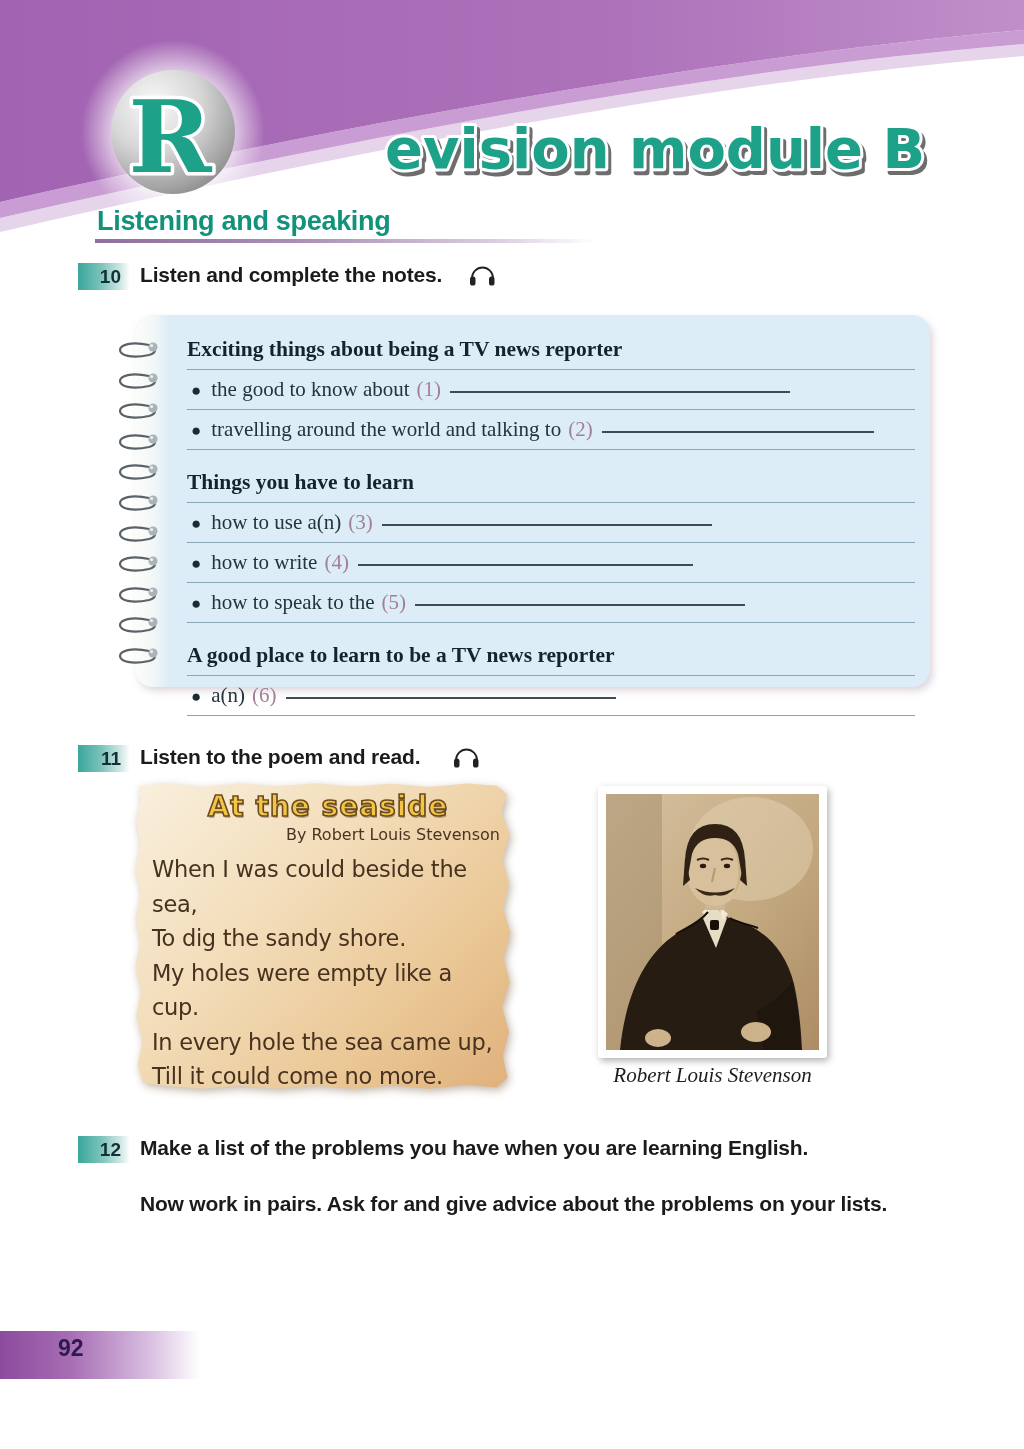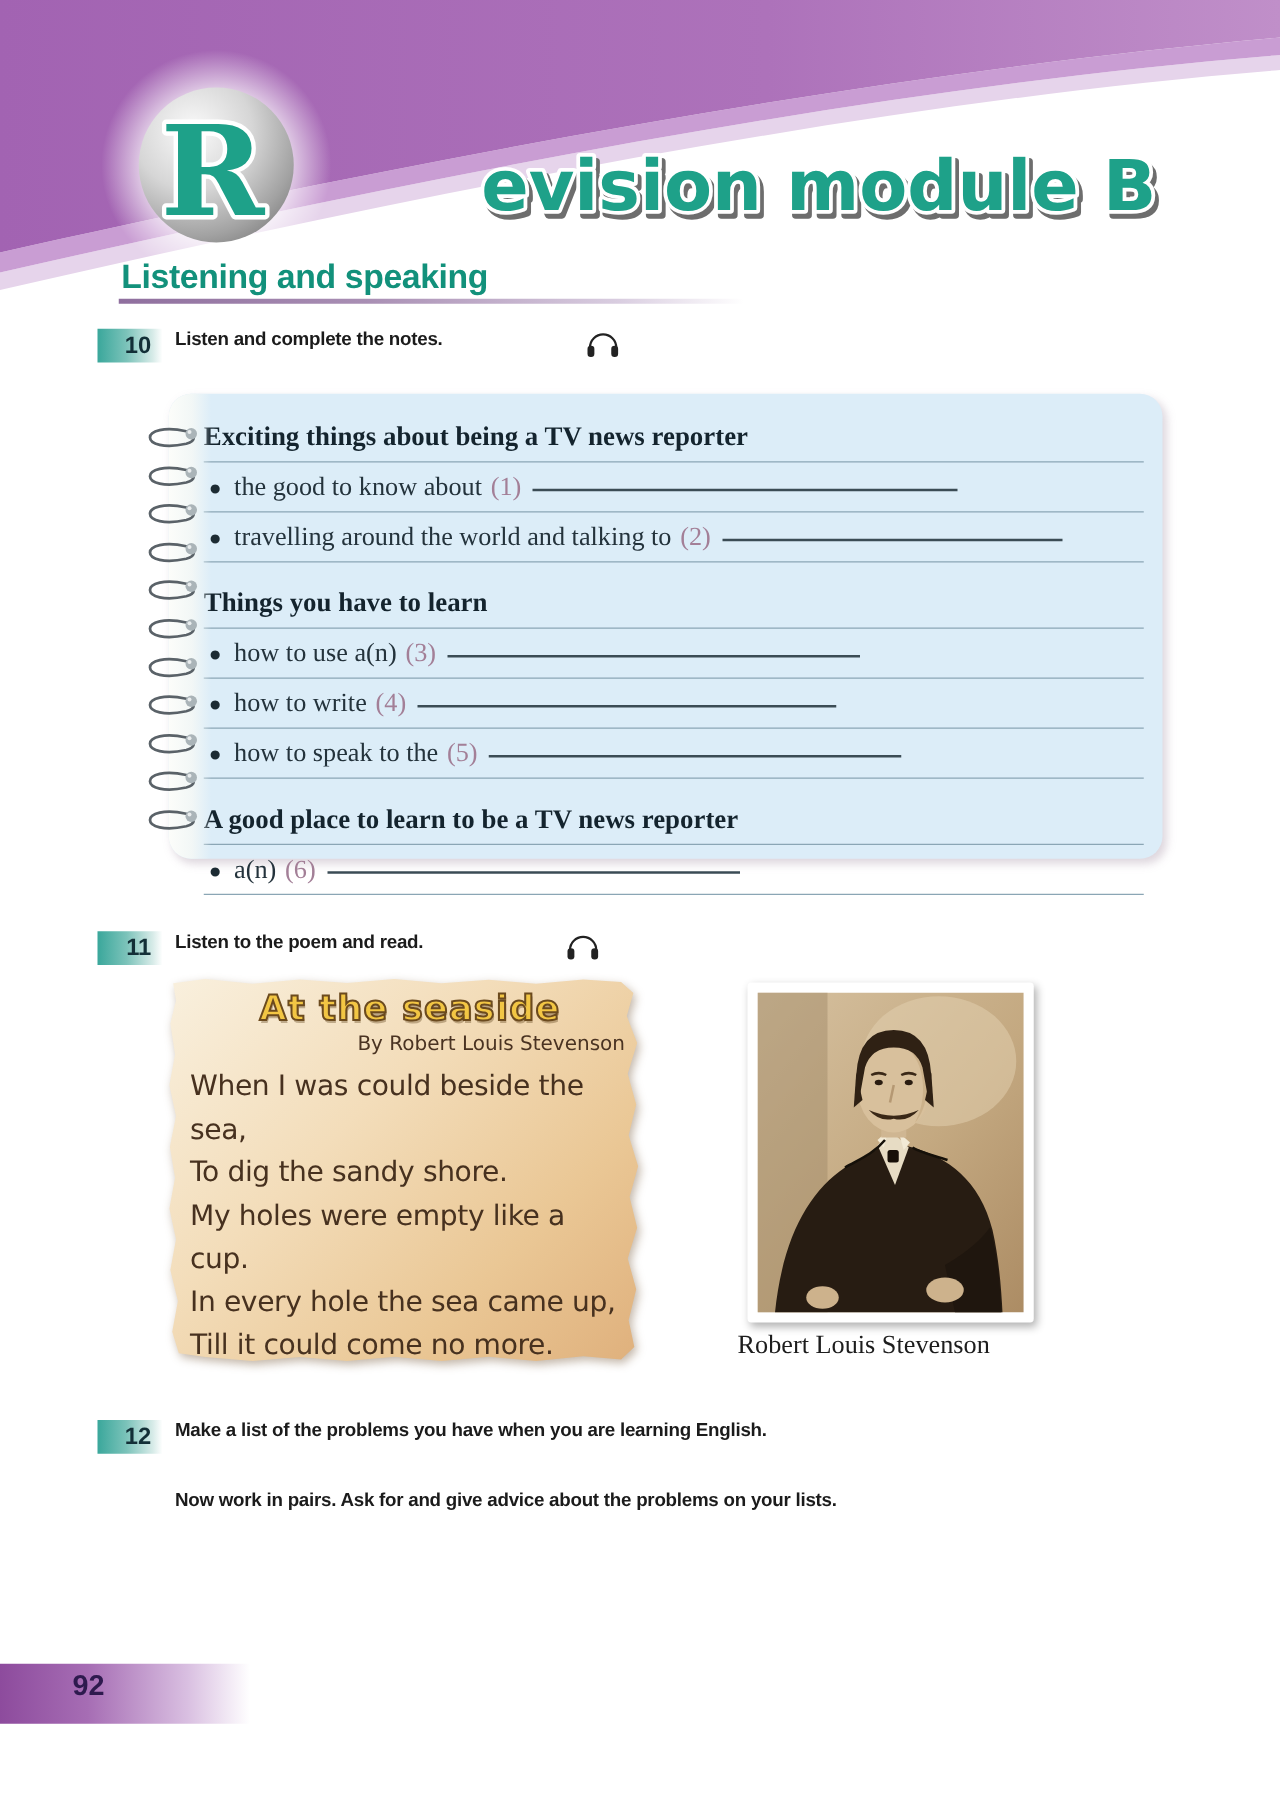--- a/index.html
+++ b/index.html
@@ -11,32 +11,32 @@
 
   .section-heading{position:absolute;left:97px;top:206px;font-size:27px;font-weight:bold;
     color:#12917b;letter-spacing:-0.3px;}
   .section-underline{position:absolute;left:95px;top:239px;width:500px;height:4px;
     background:linear-gradient(90deg,#8f6f9e 0%,#a98fb4 40%,#d9cde0 80%,rgba(255,255,255,0) 100%);}
 
   
   .ex-badge{position:absolute;width:52px;height:27px;line-height:27px;text-align:right;
     padding-right:9px;box-sizing:border-box;font-size:19px;font-weight:bold;color:#132f37;
     background:linear-gradient(90deg,#3aa79b 0%,#7cc3ba 45%,#d7ebe8 85%,rgba(231,243,241,0) 100%);}
-  .ex-text{position:absolute;font-size:15px;font-weight:bold;color:#1b1b1b;letter-spacing:-0.2px;}
+  .ex-text{position:absolute;font-size:21px;font-weight:bold;color:#1b1b1b;letter-spacing:-0.2px;}
   .audio-icon{position:absolute;}
 
   
   .notes-box{position:absolute;left:135px;top:315px;width:795px;height:372px;
     background:#dcedf8;border-radius:18px;box-shadow:3px 4px 7px rgba(160,140,160,.35);}
   .notes-strip{position:absolute;left:0;top:0;bottom:0;width:34px;border-radius:18px 0 0 18px;
     background:linear-gradient(90deg,#fcfdfa 0%,#f2f7f6 55%,rgba(240,247,248,0) 100%);}
   .rings{position:absolute;left:-17px;top:24px;bottom:20px;display:flex;
     flex-direction:column;justify-content:space-between;}
   .ring{width:44px;height:22px;}
-  .notes-content{margin-left:28px;margin-right:15px;padding-top:12px;
+  .notes-content{margin-left:52px;margin-right:15px;padding-top:12px;
     font-family:"Liberation Serif",serif;}
   .note-row{border-bottom:1.6px solid #8ba6b5;display:flex;align-items:baseline;
     padding:7px 0 7px 0;font-size:21px;color:#24333c;}
   .note-row.header-row{font-weight:bold;color:#14242e;font-size:21.5px;padding-top:10px;}
   .note-row.header-row.gap{margin-top:10px;}
   .dot{font-size:17px;margin:0 10px 0 4px;color:#1c2b33;}
   .bnum{color:#a37f97;margin-left:7px;}
   .blank{display:inline-block;height:4px;border-bottom:2px solid #3b4c55;margin-left:9px;
     transform:translateY(-3px);}
 
@@ -55,22 +55,22 @@
     font-size:28px;letter-spacing:1px;color:#f2c644;-webkit-text-stroke:1.6px #6b4a1e;
     text-shadow:1px 2px 0 rgba(90,60,20,.35);}
   .poem-byline{text-align:right;padding-right:4px;font-family:"DejaVu Sans",sans-serif;
     font-size:16px;color:#4a3322;margin-top:2px;}
   .poem-lines{margin-top:8px;font-family:"DejaVu Sans",sans-serif;font-size:22.5px;
     line-height:34.5px;color:#47311f;letter-spacing:-0.3px;}
 
   
   .photo-frame{position:absolute;left:598px;top:786px;width:229px;height:272px;background:#ffffff;
     box-sizing:border-box;padding:8px;box-shadow:2px 3px 7px rgba(0,0,0,.3);border-radius:3px;}
-  .photo-caption{position:absolute;left:590px;top:1063px;width:245px;
-    font-family:"Liberation Serif",serif;font-size:21px;color:#1d1d1d;}
+  .photo-caption{position:absolute;left:590px;top:1063px;width:245px;text-align:center;
+    font-family:"Liberation Serif",serif;font-style:italic;font-size:21px;color:#1d1d1d;}
 
   
 
   
   .footer-bar{position:absolute;left:0;top:1331px;width:200px;height:48px;
     background:linear-gradient(90deg,#8d4b9d 0%,#a66db4 35%,#d9bfe1 75%,rgba(255,255,255,0) 100%);}
   .footer-page{position:absolute;left:58px;top:0;line-height:34px;font-size:23px;
     font-weight:bold;color:#2e1a4e;}
 </style>
 </head>

